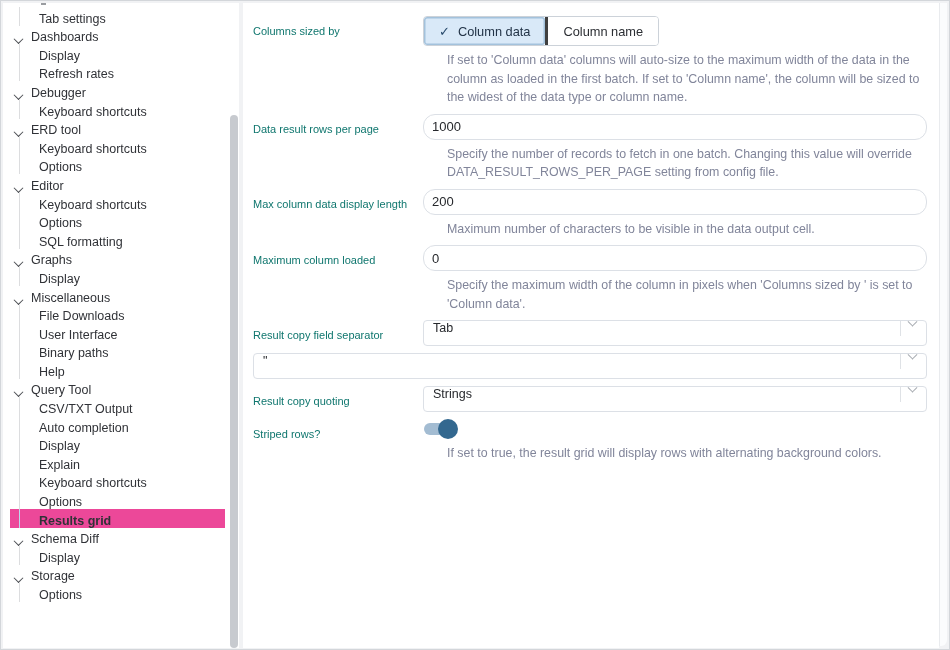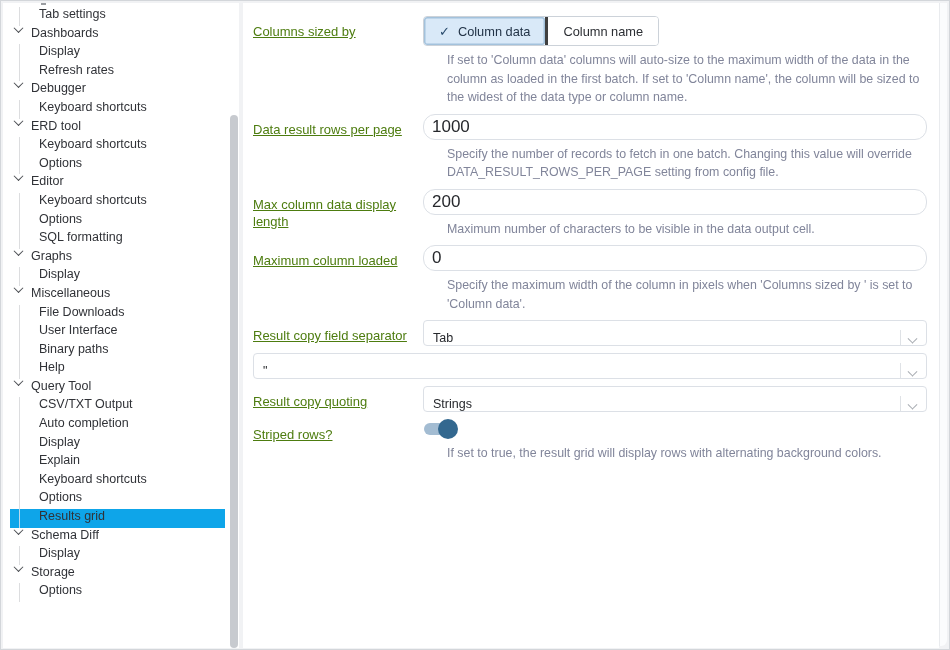--- a/index.html
+++ b/index.html
@@ -6,49 +6,49 @@
   html,body { width:950px; height:650px; }
   body { font-family:"Liberation Sans", sans-serif; background:#fff; }
 
   .app { position:relative; width:950px; height:650px; background:#f1f2f4;
          border:1px solid #d3d6da; overflow:hidden; }
 
   
   .sidebar { position:absolute; left:2px; top:2px; width:236px; height:645px;
              background:#fff; overflow:hidden; }
   .tree { position:absolute; left:7px; top:4px; right:14px; }
-  .tree-row { position:relative; height:18.6px; display:flex; align-items:flex-start;
+  .tree-row { position:relative; height:18.6px; display:flex; align-items:flex-end;
               font-size:12.5px; color:#303237; cursor:pointer; white-space:nowrap; }
   .tree-row.child { padding-left:29px; }
   .tree-row.child::before { content:""; position:absolute; left:9px; top:0; bottom:0;
               border-left:1px solid #dcdddf; }
   .tree-row.parent { padding-left:5px; }
-  .tree-row.selected { background:#0ea5e9; }
+  .tree-row.selected { background:#ec4899;font-weight:bold; }
   .tree-row.selected::before { border-left-color:#bcd9ec; }
   .chev { width:7px; height:7px; border-right:1.6px solid #4a4d52; border-bottom:1.6px solid #4a4d52;
           transform:rotate(45deg) translate(-1px,-1px); margin-right:9px; flex:0 0 auto; }
   .partial-mark { position:absolute; left:38px; top:0; width:5px; height:2px; background:#9a9da1; }
   .sb-scroll { position:absolute; right:1px; top:0; bottom:0; width:8px; }
   .sb-thumb { position:absolute; left:0; width:8px; top:112px; height:533px;
               background:#c7cacf; border-radius:4px; }
 
   
   .panel { position:absolute; left:242px; top:2px; width:696px; height:645px;
            background:#fff; overflow:hidden; padding:13px 12px 0 10px; }
   .frow { display:flex; margin-bottom:7px; }
-  .flabel { flex:0 0 170px; padding:7px 12px 0 0; font-size:13px; line-height:17px; color:#4d7c0f;text-decoration:underline; }
+  .flabel { flex:0 0 170px; padding:7px 12px 0 0; font-size:11px; line-height:17px; color:#0f766e; }
   .fcontrol { flex:1; min-width:0; }
   .fhelp { margin-top:5px; font-size:12.4px; line-height:18.5px; color:#81859a; max-width:522px;margin-left:24px; }
 
   .tinput { width:100%; height:26px; border:1px solid #dce0e6; border-radius:12px;
-            padding:0 8px; font-size:17px; color:#26282c; outline:none;
+            padding:0 8px; font-size:13px; color:#26282c; outline:none;
             font-family:"Liberation Sans", sans-serif; background:#fff; }
 
   .fselect { height:26px; border:1px solid #dce0e6; border-radius:4px; background:#fff;
-             display:flex; align-items:flex-end; padding-left:9px; cursor:pointer; }
+             display:flex; align-items:flex-start; padding-left:9px; cursor:pointer; }
   .selval { flex:1; font-size:12.5px; color:#26282c; }
   .ssep { width:1px; height:15px; background:#dfe2e6; margin-right:8px; flex:0 0 auto; }
   .chevdown { width:7px; height:7px; border-right:1.6px solid #a6aab0; border-bottom:1.6px solid #a6aab0;
               transform:rotate(45deg) translate(-2px,-2px); margin-right:10px; flex:0 0 auto; }
 
   .tgroup { display:inline-flex; height:30px; border:1px solid #ccd2d9; border-radius:4px;
             background:#fff; overflow:hidden; }
   .tbtn { display:flex; align-items:center; gap:8px; padding:0 15px; font-size:12.8px;
           background:#fff; border:none; color:#2b2e33; cursor:pointer;
           font-family:"Liberation Sans", sans-serif; }

